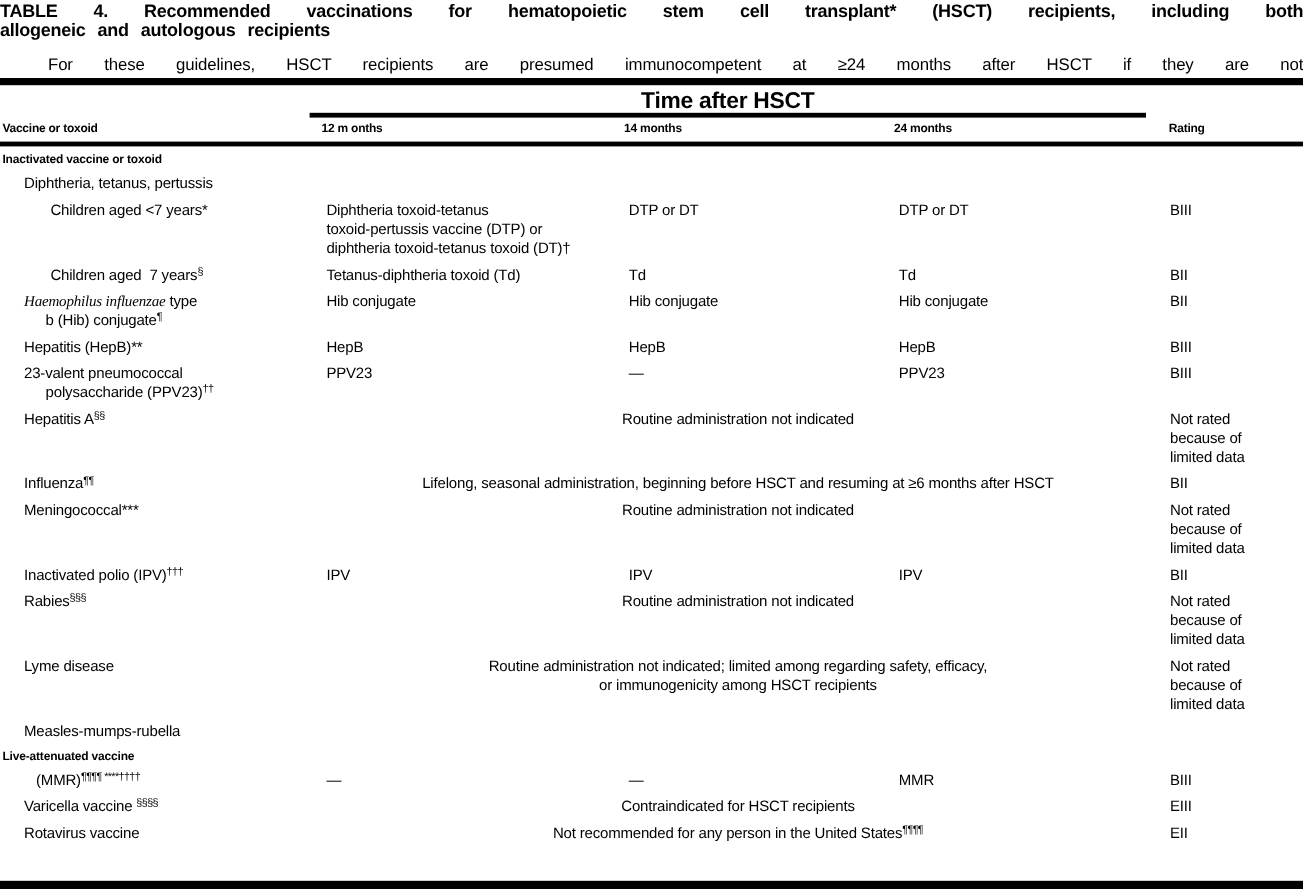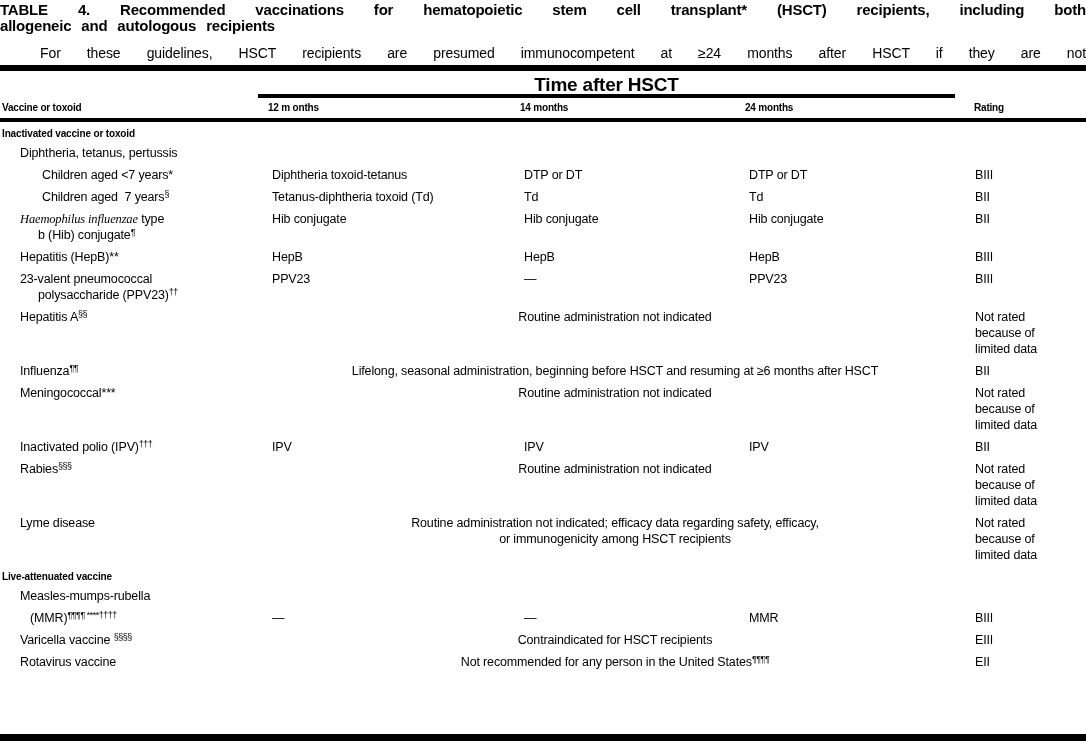--- a/index.html
+++ b/index.html
@@ -95,20 +95,22 @@
         <div class="c label ind1">
           <div class="lline">Diphtheria, tetanus, pertussis</div>
         </div>
       </div>
       <div class="row cells">
         <div class="c label ind2">
           <div class="lline">Children aged &lt;7 years*</div>
         </div>
         <div class="c data">
           <div class="cl">Diphtheria toxoid-tetanus</div>
+          <div class="cl">toxoid-pertussis vaccine (DTP) or</div>
+          <div class="cl">diphtheria toxoid-tetanus toxoid (DT)†</div>
         </div>
         <div class="c data">
           <div class="cl">DTP or DT</div>
         </div>
         <div class="c data">
           <div class="cl">DTP or DT</div>
         </div>
         <div class="c rating">
           <div class="cl">BIII</div>
         </div>
@@ -248,39 +250,39 @@
           <div class="cl">Not rated</div>
           <div class="cl">because of</div>
           <div class="cl">limited data</div>
         </div>
       </div>
       <div class="row span">
         <div class="c label ind1">
           <div class="lline">Lyme disease</div>
         </div>
         <div class="c spancell">
-          <div class="sl">Routine administration not indicated; efficacy data regarding safety, efficacy,</div>
+          <div class="sl">Routine administration not indicated; limited among regarding safety, efficacy,</div>
           <div class="sl">or immunogenicity among HSCT recipients</div>
         </div>
         <div class="c rating">
           <div class="cl">Not rated</div>
           <div class="cl">because of</div>
           <div class="cl">limited data</div>
         </div>
       </div>
+      <div class="row subheader">
+        <div class="c label ind1">
+          <div class="lline">Measles-mumps-rubella</div>
+        </div>
+      </div>
       <div class="row section">
         <div class="c label ind0">
           <div class="lline">Live-attenuated vaccine</div>
         </div>
       </div>
-      <div class="row subheader">
-        <div class="c label ind1">
-          <div class="lline">Measles-mumps-rubella</div>
-        </div>
-      </div>
       <div class="row cells">
         <div class="c label ind3">
           <div class="lline">(MMR)<sup>¶¶¶¶ ****††††</sup></div>
         </div>
         <div class="c data">
           <div class="cl">—</div>
         </div>
         <div class="c data">
           <div class="cl">—</div>
         </div>

